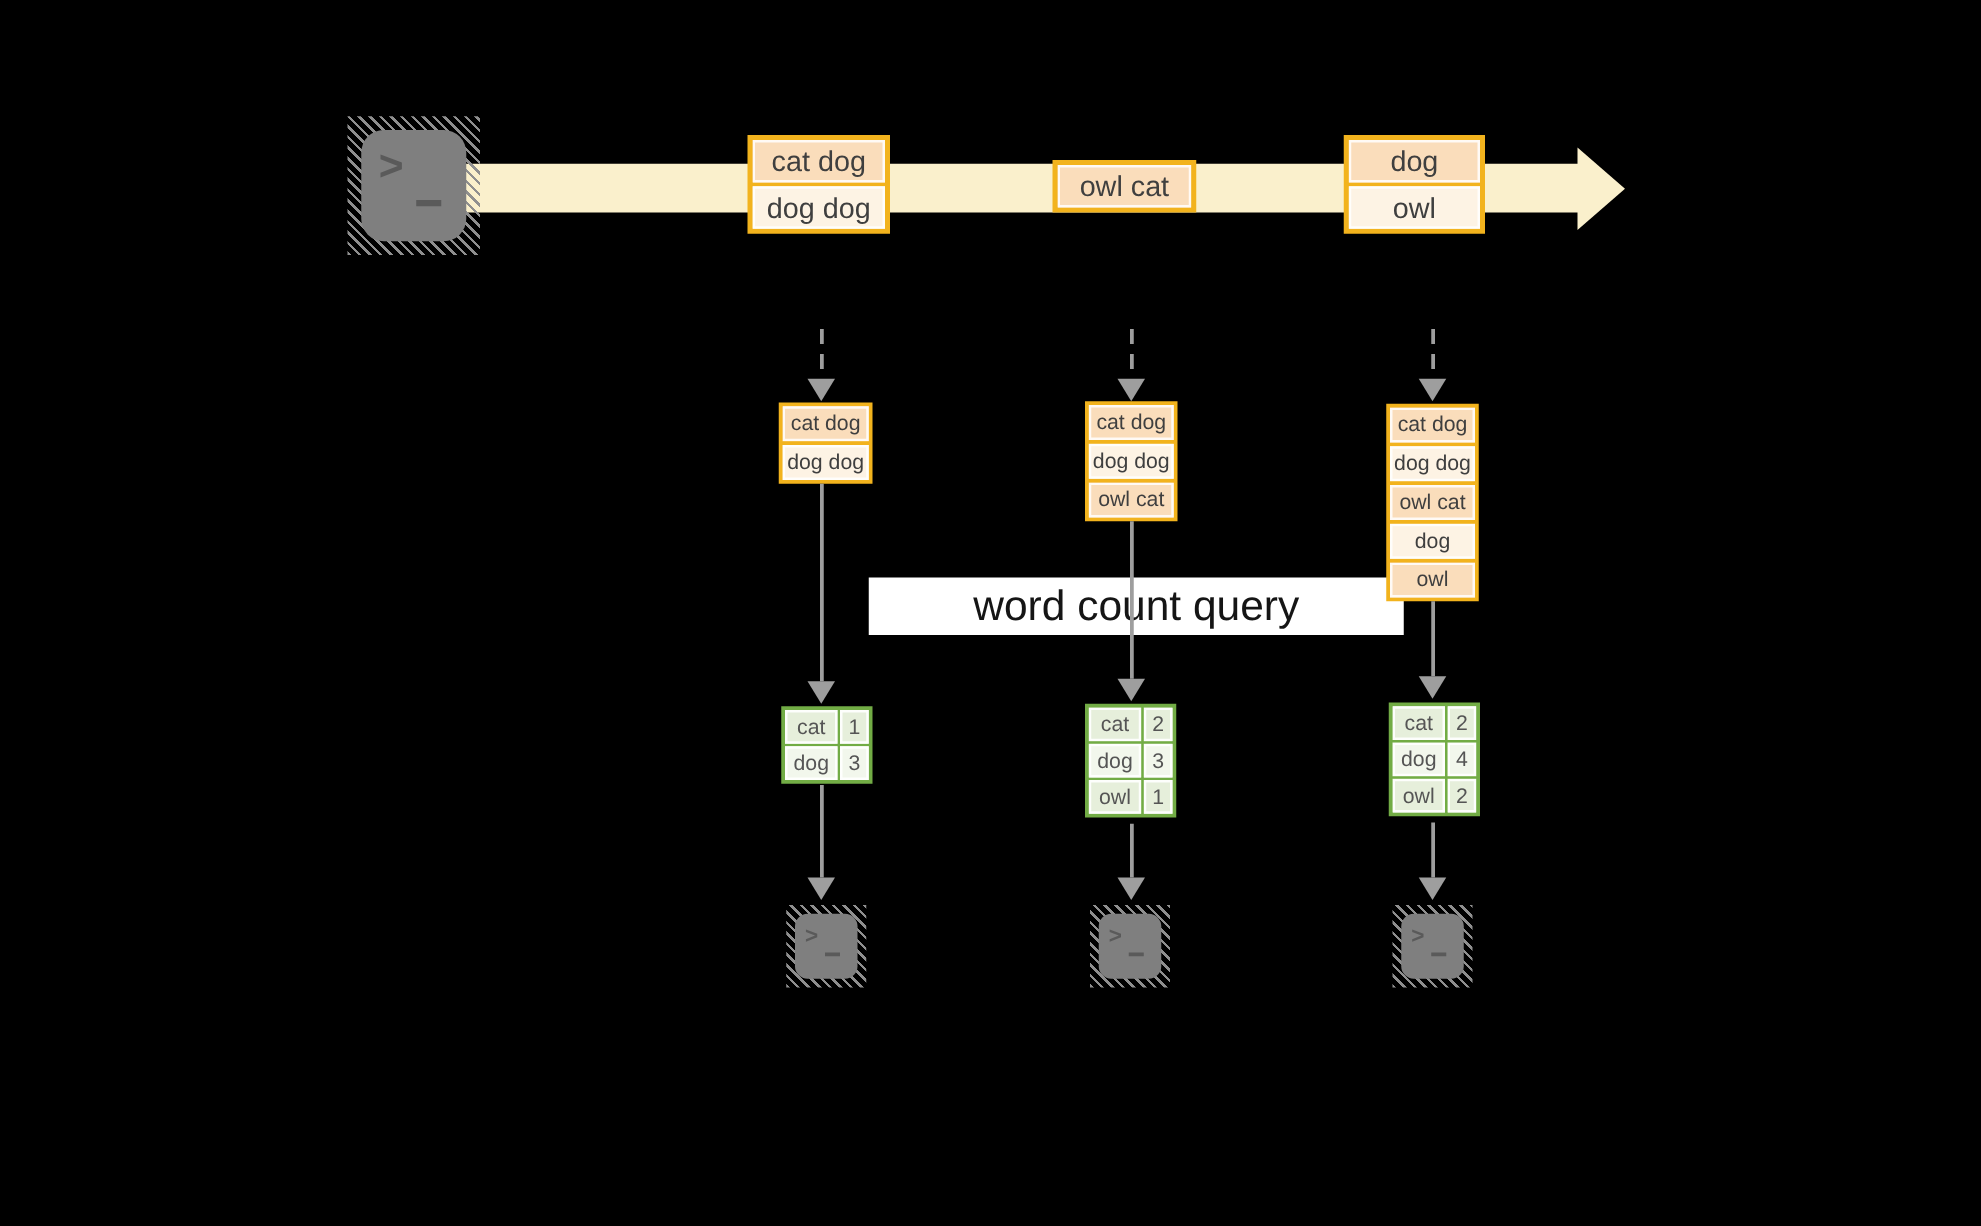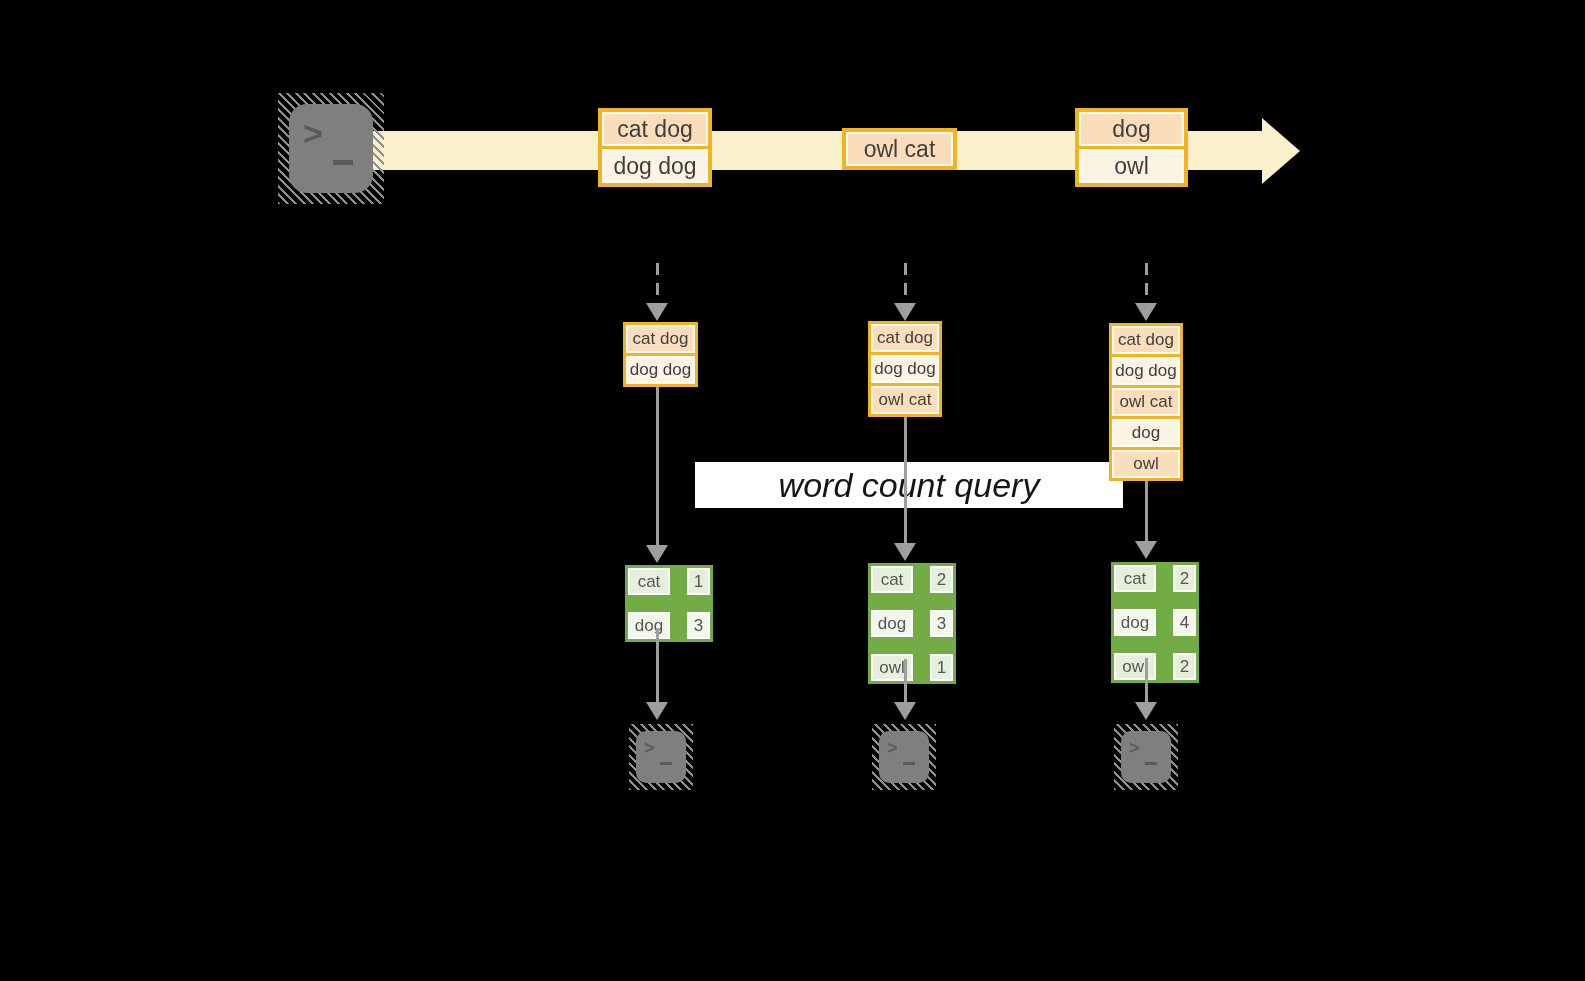--- a/index.html
+++ b/index.html
@@ -24,21 +24,21 @@
   .obox .row{display:flex;align-items:center;justify-content:center;
              color:#3f3f3f;box-shadow:inset 0 0 0 2px rgba(255,255,255,.85);}
   .fill-a{background:#FADDBB;}
   .fill-b{background:#FDF3E4;text-align:right;}
   .flow .row{height:34px;font-size:23px;}
   .flow{padding:4px;gap:3px;z-index:2;}
   .stack{padding:3px;gap:3px;z-index:2;}
   .stack .row{height:28px;font-size:17px;}
 
   
-  .gtable{position:absolute;display:grid;background:#72AC45;padding:3px;gap:17px;
+  .gtable{position:absolute;display:grid;background:#72AC45;padding:3px;gap:2px;
           grid-template-columns:42px 23px;z-index:2;}
   .gcell{display:flex;align-items:center;justify-content:center;height:27px;
          font-size:17px;color:#555;box-shadow:inset 0 0 0 2px rgba(255,255,255,.9);}
   .gfill-a{background:#E6EFDB;}
   .gfill-b{background:#F2F7EC;}
 
   
   .vline{position:absolute;width:3px;background:#9E9E9E;z-index:3;}
   .vdash{position:absolute;width:3px;z-index:3;
          background:repeating-linear-gradient(180deg,#9E9E9E 0 12px,transparent 12px 20px);}
@@ -78,21 +78,21 @@
 
   <div class="vdash" style="left:656px;top:263px;height:44px;"></div>
   <div class="ahead" style="left:646px;top:303px;"></div>
 
   <div class="vdash" style="left:904px;top:263px;height:44px;"></div>
   <div class="ahead" style="left:894px;top:303px;"></div>
 
   <div class="vdash" style="left:1145px;top:263px;height:44px;"></div>
   <div class="ahead" style="left:1135px;top:303px;"></div>
 
-  <div class="banner" style="left:695px;top:462px;width:428px;height:46px;font-style:italic;">
+  <div class="banner" style="left:695px;top:462px;width:428px;height:46px;">
     <span>word count query</span>
   </div>
 
   <div class="obox stack" style="left:623px;top:322px;width:69px;">
     <div class="row fill-a">cat dog</div>
     <div class="row fill-b">dog dog</div>
   </div>
   <div class="obox stack" style="left:868px;top:321px;width:68px;">
     <div class="row fill-a">cat dog</div>
     <div class="row fill-b">dog dog</div>

